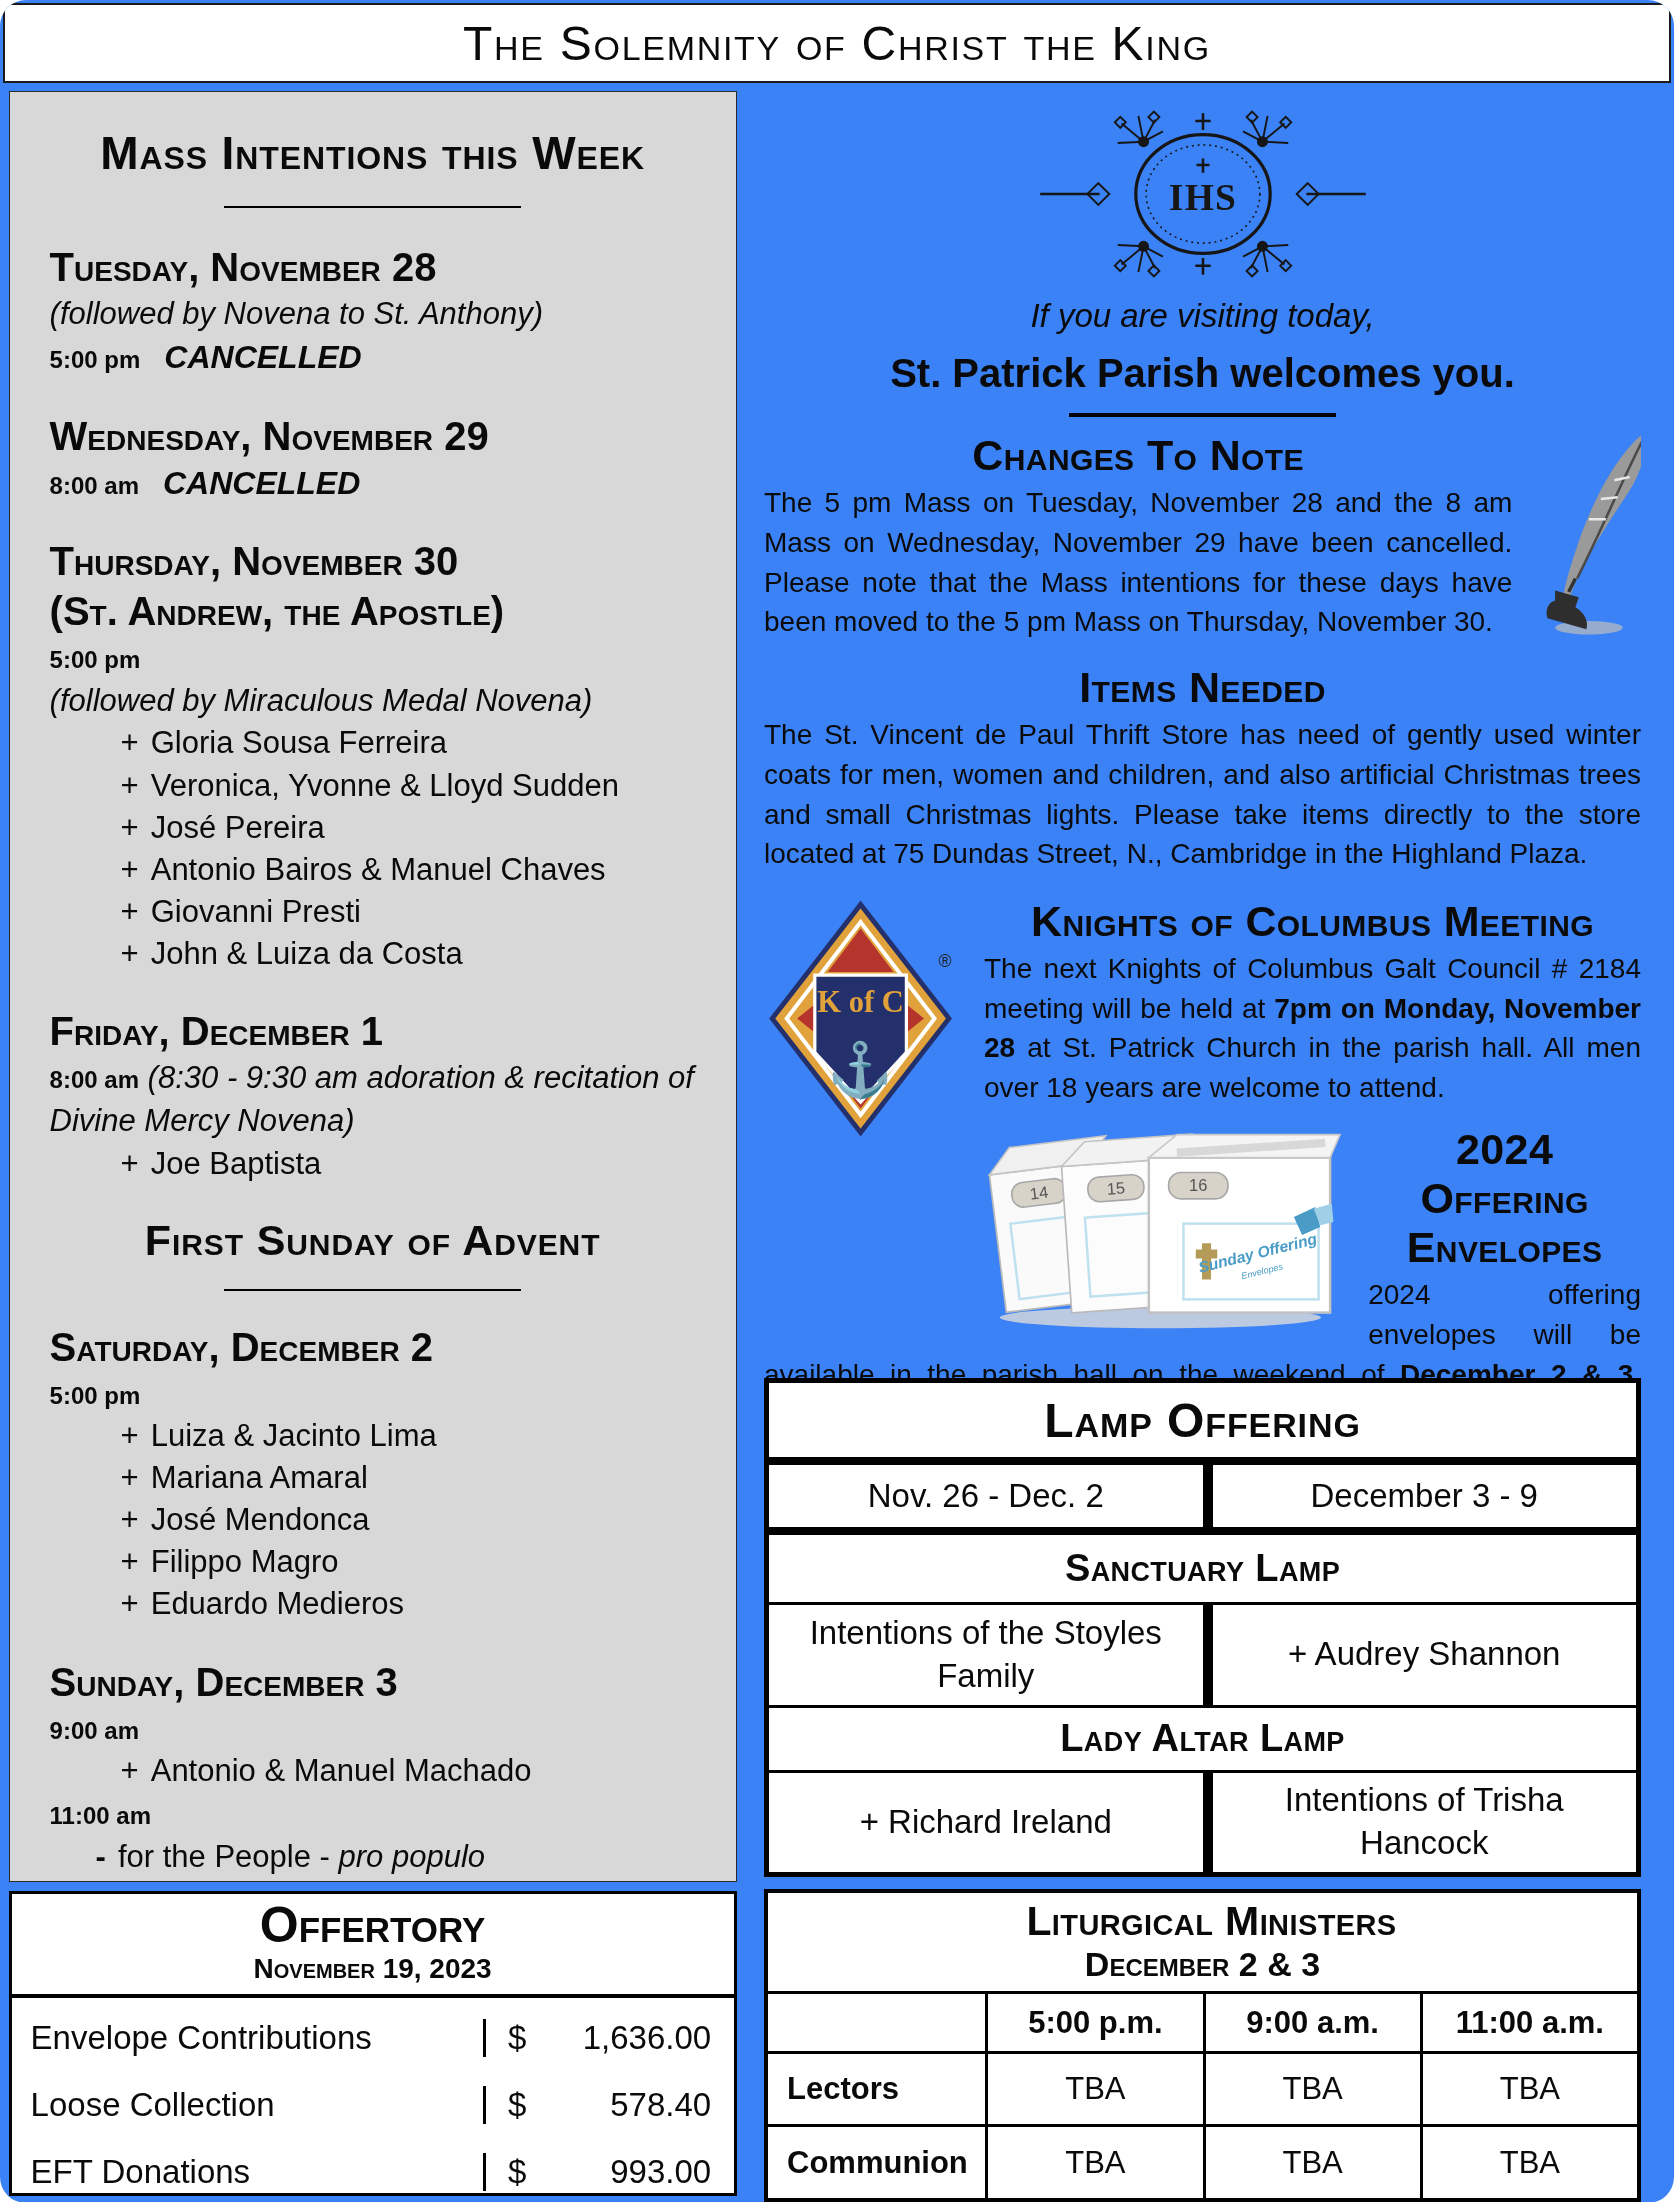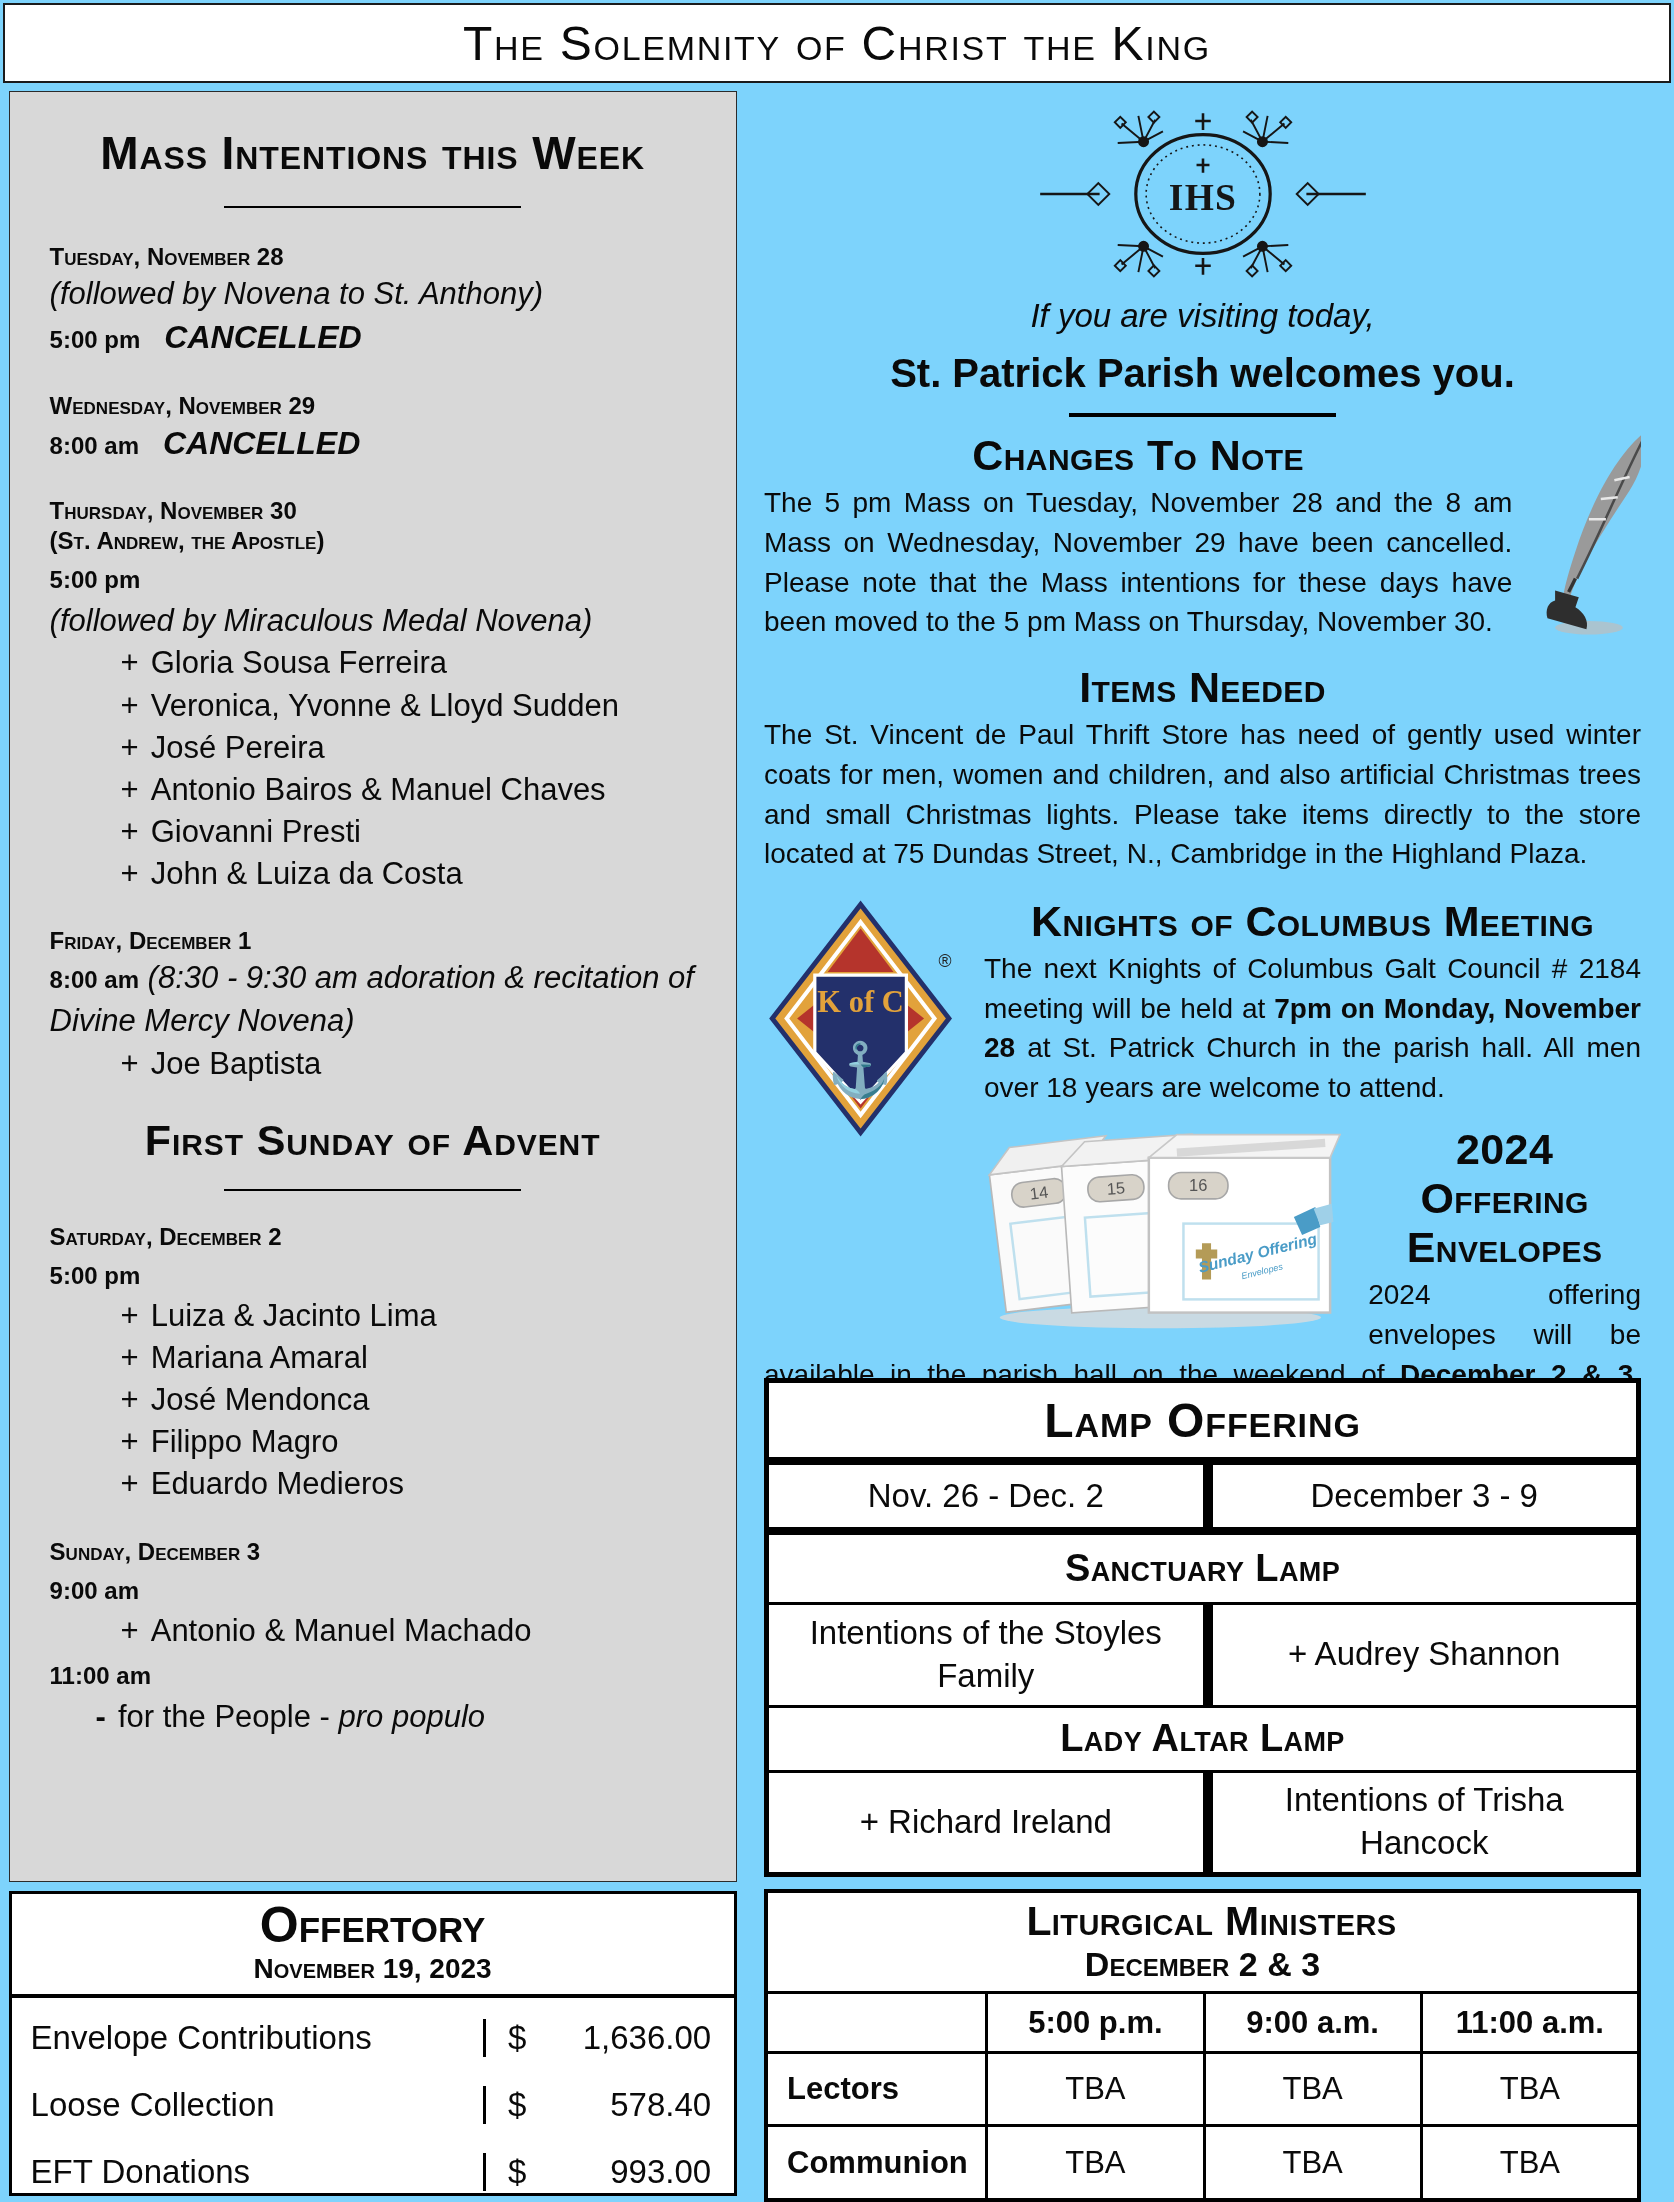--- a/index.html
+++ b/index.html
@@ -1,34 +1,34 @@
 <!DOCTYPE html>
 <html style="font-size:13.8px"><head>
 <meta charset="utf-8">
 <style>
   html,body{margin:0;padding:0;background:#fff;}
   body{width:1674px;height:2203px;font-family:"Liberation Sans",sans-serif;color:#0a0a0a;}
-  .page{position:relative;width:1674px;height:2203px;background:#7dd3fc;overflow:hidden;}
+  .page{position:relative;width:1674px;height:2203px;background:#3b82f6;overflow:hidden;border-radius:26px;}
   .sc{font-variant:small-caps;}
   .it{font-style:italic;}
 
   
   .title-box{position:absolute;left:3.4px;top:3.4px;right:3.4px;height:76px;border:2.6px solid #1b1b1b;
     display:flex;align-items:center;justify-content:center;background:#fff;}
   .title-box h1{margin:0;font-size:48px;font-weight:500;letter-spacing:1.7px;}
 
   
   .left-col{position:absolute;left:8.6px;top:91px;width:728px;height:1791px;background:#d8d8d8;
     border:1.7px solid #2b2b2b;box-sizing:border-box;padding:24px 40px 0 40px;overflow:hidden;}
   .left-col h2{margin:10.3px 0 0;font-size:46px;font-weight:bold;text-align:center;letter-spacing:0.9px;}
   .left-col h2.advent{font-size:43px;margin-top:8.6px;}
   .rule{width:46%;border-top:2.6px solid #000;margin:26px auto 34px auto;}
   .rule.r2{margin:24px auto 31px auto;}
   .entry{margin-bottom:31px;}
-  .day{font-size:24px;font-weight:bold;line-height:1.25;}
+  .day{font-size:40px;font-weight:bold;line-height:1.25;}
   .line{font-size:31px;line-height:1.39;}
   .time-line{font-size:31px;line-height:1.39;}
   .time-line b{font-size:24px;}
   .status{font-weight:bold;font-style:italic;margin-left:24px;font-size:32px;}
   .names .name-line{font-size:31px;line-height:1.36;padding-left:71px;}
   .plus{margin-right:12px;}
   .dashline{padding-left:46px;}
   .dashline .plus{font-weight:bold;}
 
   

